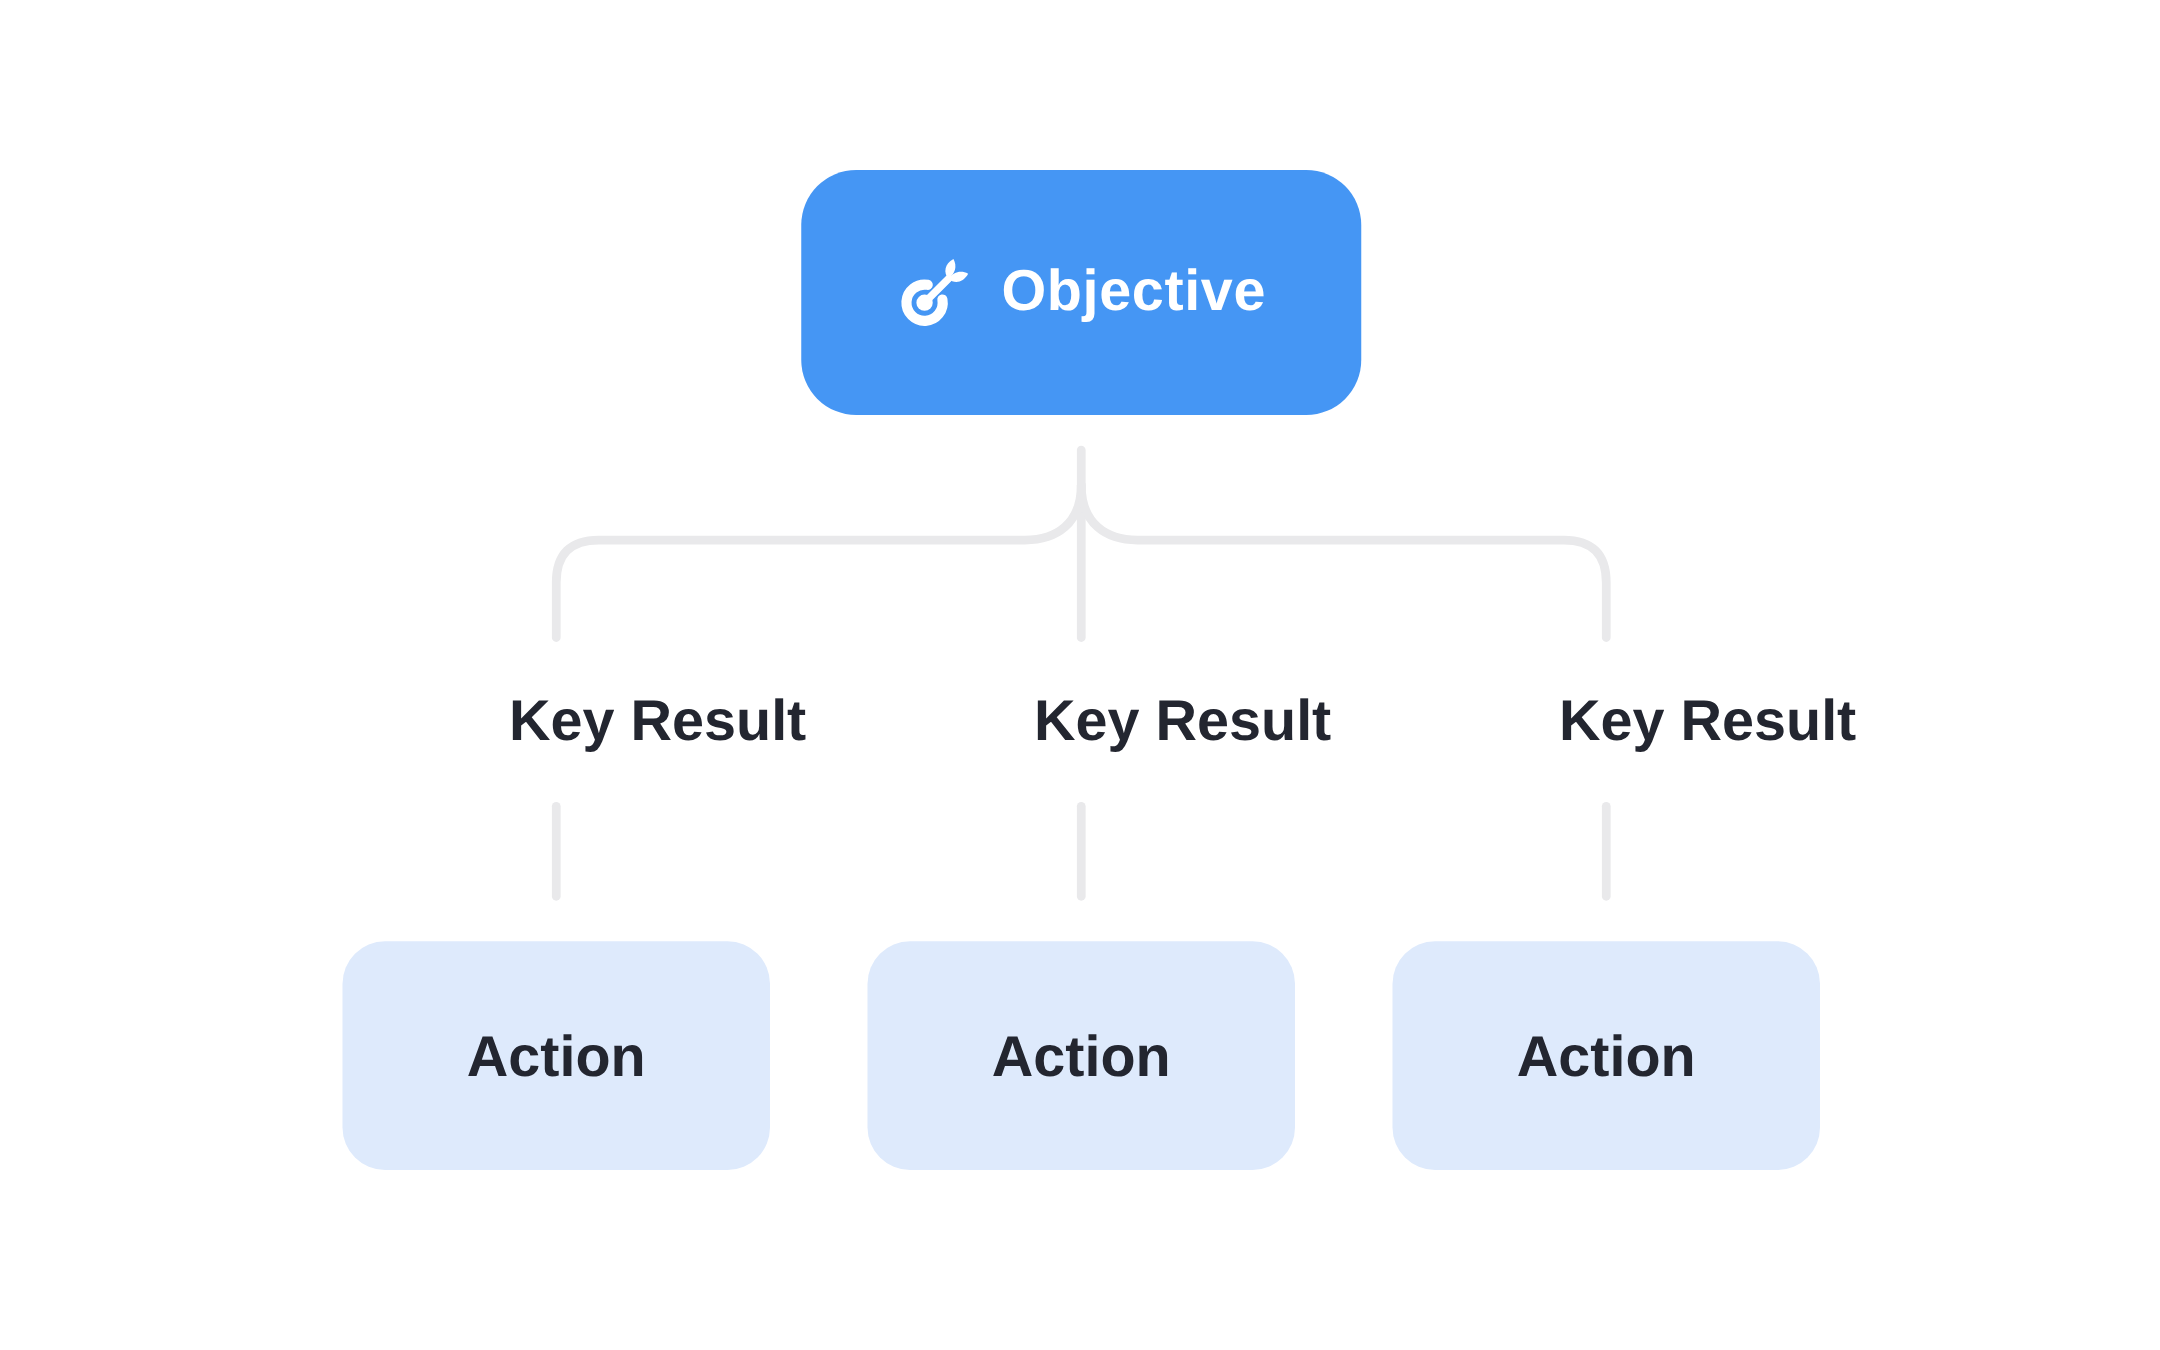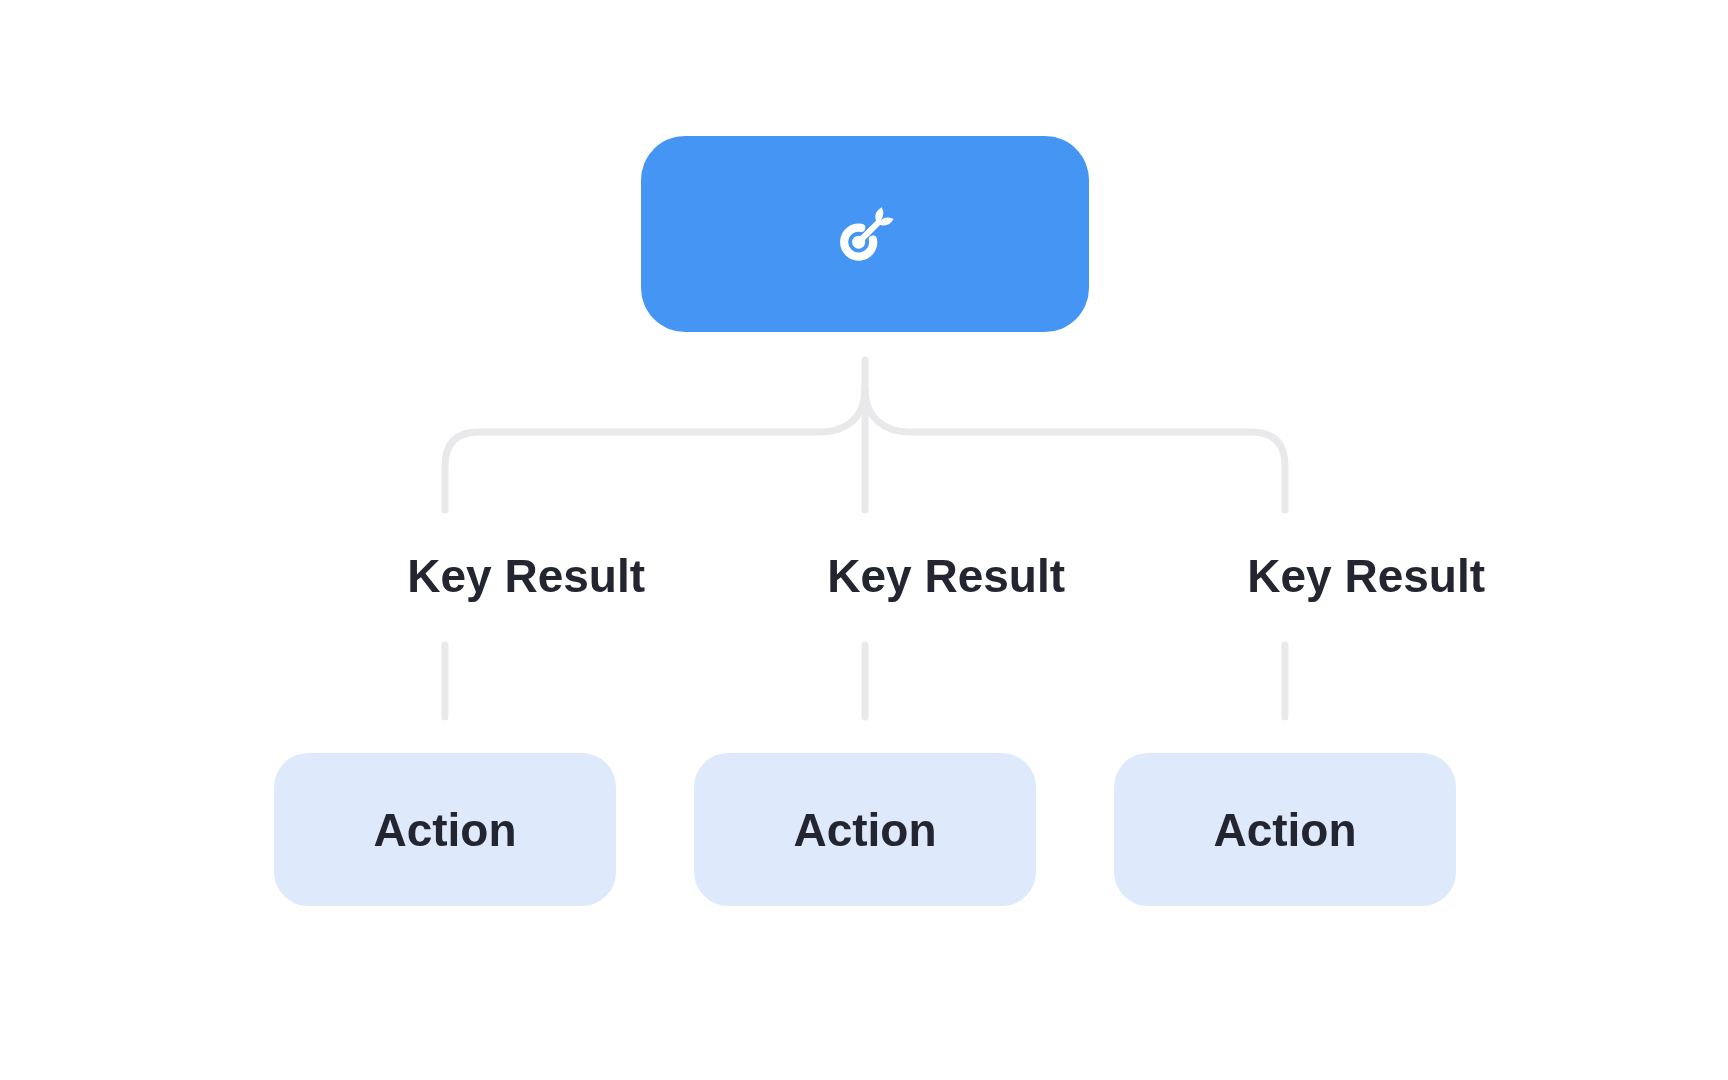--- a/index.html
+++ b/index.html
@@ -49,21 +49,21 @@
     text-align: right;
     font-size: 46px; font-weight: 700;
     color: var(--label-text, #232630);
     line-height: 52px;
   }
   .kr-1 { left: 245px; }
   .kr-2 { left: 665px; }
   .kr-3 { left: 1085px; }
   .action-node {
     position: absolute; top: 753px;
-    width: 342px; height: 153px;
+    width: 342px; height: 183px;
     border-radius: 34px;
     background: var(--action-bg, #DEEAFC);
     display: flex; align-items: center; justify-content: center;
   }
   .act-1 { left: 274px; }
   .act-2 { left: 694px; }
   .act-3 { left: 1114px; }
   .action-label {
     font-size: 46px; font-weight: 700;
     color: var(--label-text, #232630);
@@ -93,20 +93,21 @@
 
       <path class="ic-stroke" stroke-width="9" d="M 40.76 38.22 A 16 16 0 1 1 27.78 25.24"></path>
 
       <circle class="ic-fill" cx="25" cy="41" r="7.2"></circle>
 
       <path class="ic-stroke" stroke-width="6.5" d="M 25 41 L 46 20"></path>
 
       <path class="ic-fill" d="M 46 20 C 41.5 14.5 42.5 7 50.5 2.5 C 54 9 52 15.5 46 20 Z"></path>
       <path class="ic-fill" d="M 46 20 C 51.5 24.5 59 23.5 63.5 15.5 C 57 12 50.5 14 46 20 Z"></path>
     </svg>
+    <div class="objective-label">Objective</div>
   </div>
 
   <div class="kr-label kr-1">Key Result</div>
   <div class="kr-label kr-2">Key Result</div>
   <div class="kr-label kr-3">Key Result</div>
 
   <div class="action-node act-1">
     <div class="action-label">Action</div>
   </div>
   <div class="action-node act-2">

